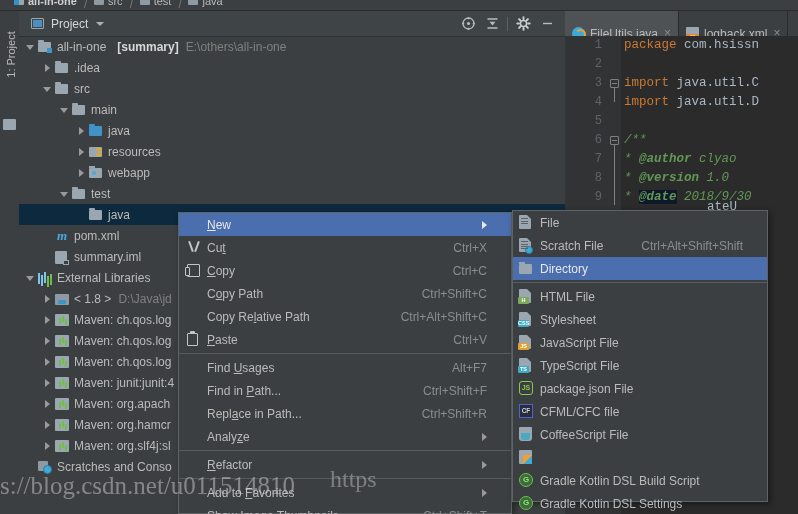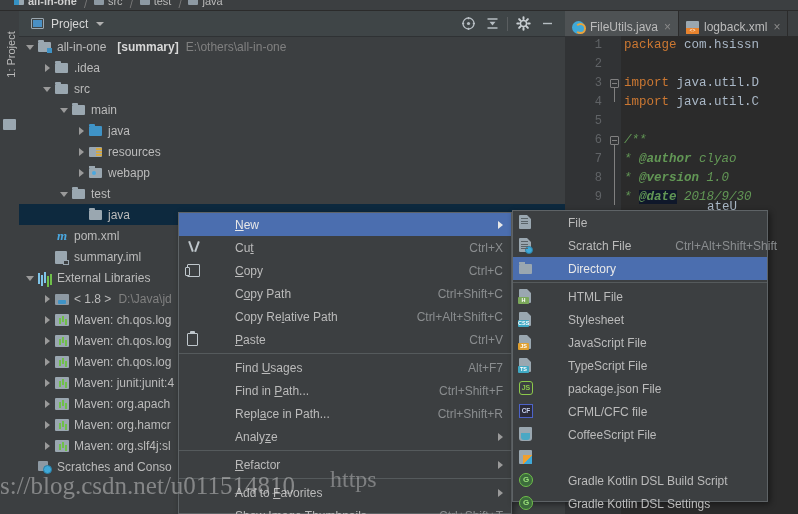--- a/index.html
+++ b/index.html
@@ -90,21 +90,21 @@
   .i-mfile{width:14px;height:14px;position:relative;font-style:italic;font-weight:bold;color:#4AA8E0;font-size:13px;line-height:14px;text-align:center;font-family:"Liberation Serif",serif;}
   .i-iml{width:12px;height:13px;margin-top:1px;background:#9AA7B0;border-radius:1px;position:relative;}
   .i-iml:after{content:"";position:absolute;right:-2px;bottom:-1px;width:6px;height:5px;background:#3C3F41;border:1px solid #9AA7B0;box-sizing:border-box;}
   .i-scratch{width:14px;height:13px;margin-top:1px;position:relative;}
   .i-scratch:before{content:"";position:absolute;left:0;top:0;width:10px;height:10px;background:#8D99A3;border-radius:1px;}
   .i-scratch:after{content:"";position:absolute;right:0;bottom:0;width:9px;height:9px;border-radius:50%;background:#3FA9D8;border:1px solid #2B7FA5;box-sizing:border-box;}
 
   
   #editor{left:565px;top:11px;width:233px;height:503px;background:#2B2B2B;}
   #tabs{position:absolute;left:0;top:0;width:233px;height:25px;background:#3C3F41;display:flex;align-items:stretch;overflow:hidden;}
-  .etab{display:flex;align-items:center;padding:16px 7px;border-right:1px solid #2B2B2B;font-size:12px;color:#BBBBBB;white-space:nowrap;}
+  .etab{display:flex;align-items:flex-start;padding:16px 7px;border-right:1px solid #2B2B2B;font-size:12px;color:#BBBBBB;white-space:nowrap;}
   .etab.active{background:#4E5254;border-bottom:2px solid #4A88C7;}
   .etab .tico{width:13px;height:13px;margin-right:5px;position:relative;flex:0 0 auto;}
   .etab .x{margin-left:6px;color:#8A8A8A;font-size:12px;line-height:12px;}
   .ico-java{width:13px;height:13px;border-radius:50%;background:#3FA9D8;position:relative;}
   .ico-java:after{content:"";position:absolute;left:3px;top:2px;width:7px;height:7px;border:2px solid #E8A33D;border-radius:50%;border-left-color:transparent;}
   .ico-xml{width:13px;height:13px;background:#9AA7B0;border-radius:1px;position:relative;overflow:hidden;}
   .ico-xml:after{content:"<>";position:absolute;left:0;bottom:0;right:0;height:6px;background:#E8832D;color:#fff;font-size:5px;line-height:6px;text-align:center;font-family:"Liberation Mono",monospace;}
 
   #gutter{position:absolute;left:0;top:25px;width:43px;height:478px;background:#313335;}
   #gutter .ln{height:19px;line-height:19px;text-align:right;padding-right:6px;color:#606366;font-family:"Liberation Mono","DejaVu Sans Mono",monospace;font-size:12px;}
@@ -118,21 +118,21 @@
   #code .cl{height:19px;line-height:19px;white-space:nowrap;padding-left:3px;}
   .kw{color:#CC7832;}
   .pl{color:#A9B7C6;}
   .cm{color:#629755;font-style:italic;}
   .tag{color:#629755;font-weight:bold;font-style:italic;}
   .tag.hl{background:#0f172a;}
 
   
   #ctx{left:178px;top:212px;width:334px;height:302px;background:#3C3F41;border:1px solid #5E6366;box-sizing:border-box;
        box-shadow:2px 2px 6px rgba(0,0,0,.45);}
-  .mi{height:23px;display:flex;align-items:center;padding:0 8px 0 8px;font-size:12px;color:#BBBBBB;white-space:nowrap;position:relative;gap:28px;}
+  .mi{height:23px;display:flex;align-items:center;padding:0 24px 0 8px;font-size:12px;color:#BBBBBB;white-space:nowrap;position:relative;}
   .mi.hl{background:#4B6EAF;color:#E8E8E8;}
   .mi .mico{width:16px;height:14px;margin-right:4px;flex:0 0 auto;position:relative;}
   .mi .mtext{flex:1 1 auto;}
   .mi .mkey{color:#8A8D8F;font-size:12px;margin-left:16px;}
   .mi .sub{width:0;height:0;border-left:5px solid #9A9A9A;border-top:4px solid transparent;border-bottom:4px solid transparent;margin-left:10px;}
   .mi.hl .sub{border-left-color:#E8E8E8;}
   .msep{height:1px;background:#555A5C;margin:2px 0;}
   .u{text-decoration:underline;}
 
   .ic-cut{width:14px;height:13px;position:relative;}
@@ -442,22 +442,22 @@
     </div>
   <div id="fold">
       <div class="foldmark" style="top: 43px;"></div>
       <div class="foldbar" style="top: 52px; height: 14px;"></div>
       <div class="foldmark" style="top: 100px;"></div>
       <div class="foldbar" style="top: 109px; height: 60px;"></div>
     </div>
   <div id="code">
       <div class="cl"><span class="kw">package </span><span class="pl">com.hsissn</span></div>
       <div class="cl"></div>
+      <div class="cl"><span class="kw">import </span><span class="pl">java.util.C</span></div>
       <div class="cl"><span class="kw">import </span><span class="pl">java.util.D</span></div>
-      <div class="cl"><span class="kw">import </span><span class="pl">java.util.C</span></div>
       <div class="cl"></div>
       <div class="cl"><span class="cm">/**</span></div>
       <div class="cl"><span class="cm"> * </span><span class="tag">@author</span><span class="cm"> clyao</span></div>
       <div class="cl"><span class="cm"> * </span><span class="tag">@version</span><span class="cm"> 1.0</span></div>
       <div class="cl"><span class="cm"> * </span><span class="tag hl">@date</span><span class="cm"> 2018/9/30</span></div>
     </div>
 <div style="position: absolute; left: 142px; top: 185px; width: 40px; overflow: hidden; font-family: &quot;Liberation Mono&quot;, &quot;DejaVu Sans Mono&quot;, monospace; font-size: 12.5px;">
       <div style="height: 23px; line-height: 23px; white-space: nowrap; color: rgb(169, 183, 198);">ateU</div>
       <div style="height: 23px; line-height: 23px; white-space: nowrap; color: rgb(169, 183, 198);">l(通</div>
       <div style="height: 23px; line-height: 23px; white-space: nowrap; color: rgb(204, 120, 50);">tic</div>

